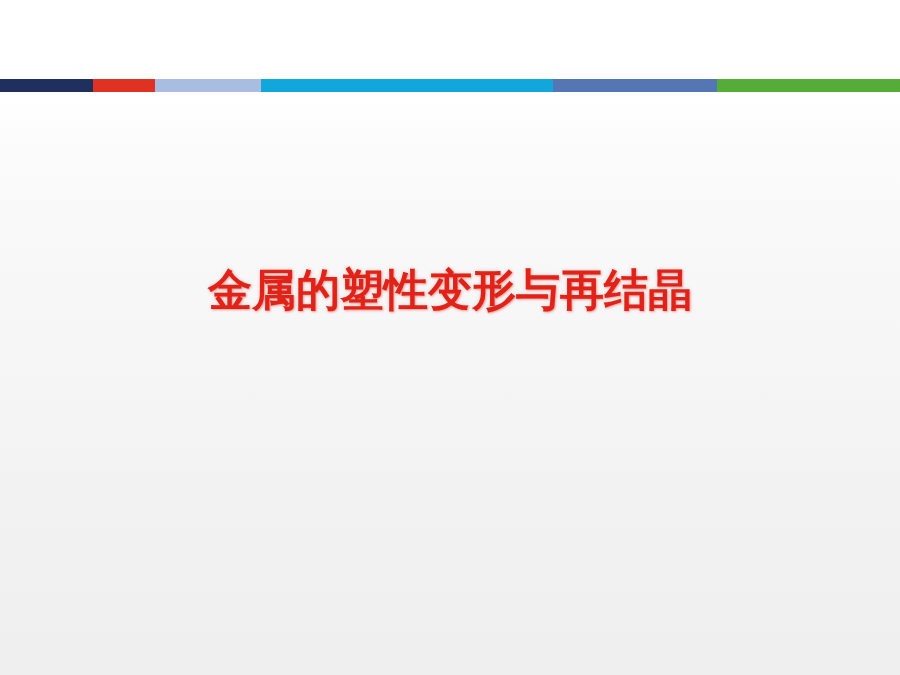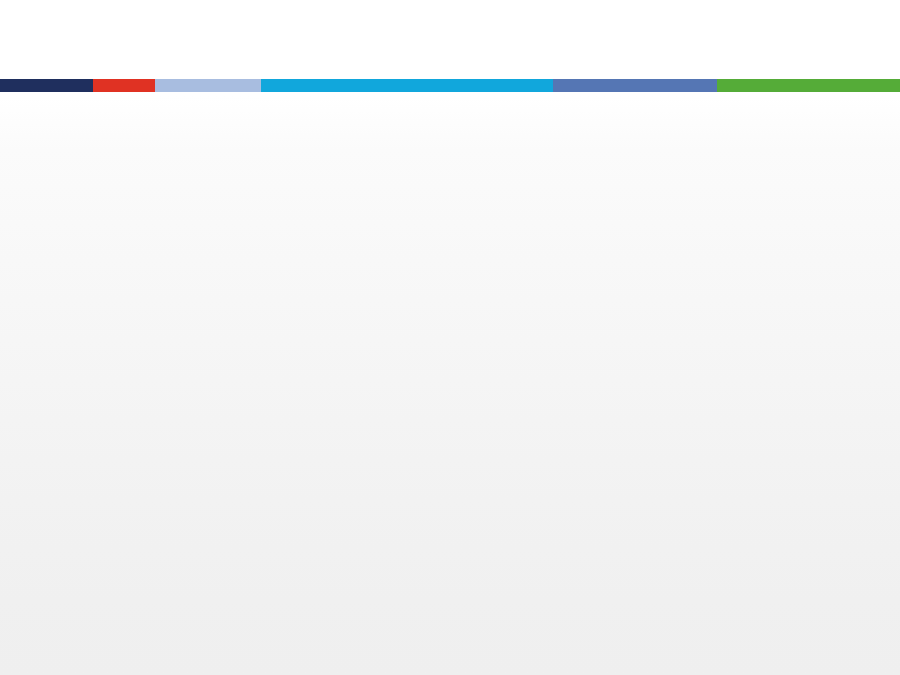--- a/index.html
+++ b/index.html
@@ -105,14 +105,17 @@
 
   <div class="color-bar" id="color-bar">
       <div class="seg" style="width: 93px; background: rgb(31, 47, 94);"></div>
       <div class="seg" style="width: 62px; background: rgb(224, 50, 35);"></div>
       <div class="seg" style="width: 106px; background: rgb(168, 189, 224);"></div>
       <div class="seg" style="width: 292px; background: rgb(17, 167, 220);"></div>
       <div class="seg" style="width: 164px; background: rgb(85, 118, 180);"></div>
       <div class="seg" style="width: 183px; background: rgb(85, 172, 56);"></div>
     </div>
 
+  <div class="title-block">
+    <div class="title-text">金属的塑性变形与再结晶</div>
+  </div>
 
 </div>
 
 </body></html>

